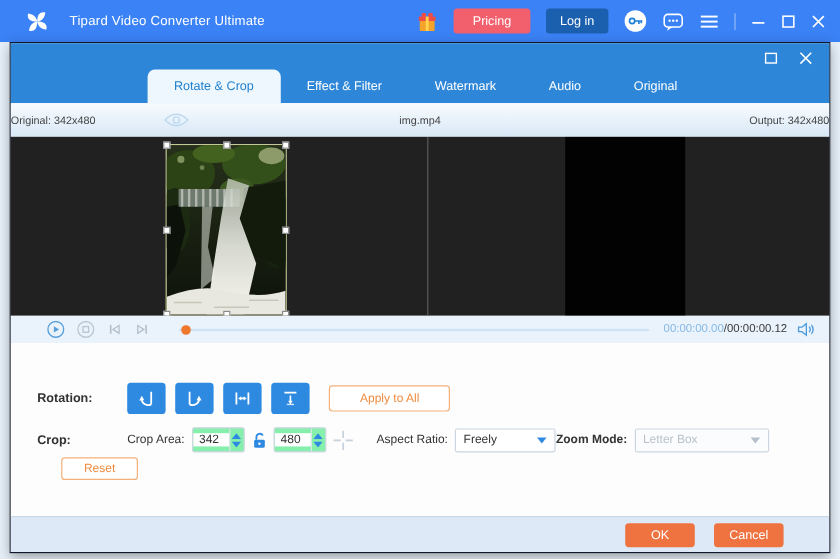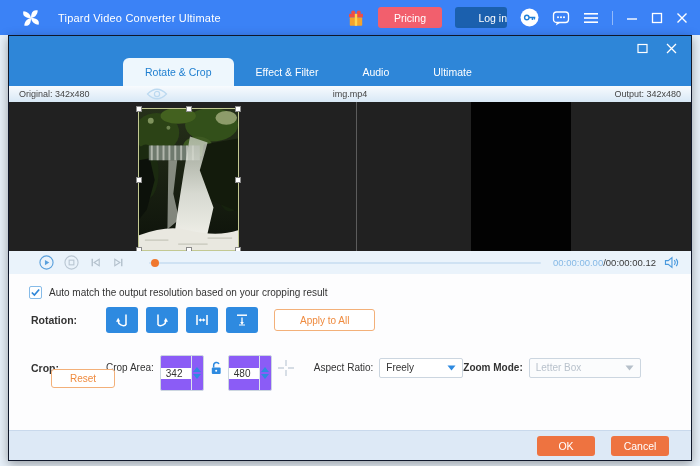--- a/index.html
+++ b/index.html
@@ -7,38 +7,38 @@
   .stage { position:relative; width:700px; height:466px; background:#e7f0f9; overflow:hidden; }
 
   
   .titlebar { position:absolute; top:0; left:0; width:700px; height:35px; background:#3b82f6;
               display:flex; align-items:center; padding:0 12px; }
   .logo { width:22px; height:22px; margin-left:8px; display:flex; }
   .app-title { color:#fff; font-size:11px; margin-left:16px; letter-spacing:.2px; }
   .tb-right { margin-left:auto; display:flex; align-items:center; gap:13px; }
   .tb-btn { border:none; cursor:pointer; color:#fff; font-size:10.5px; height:21px; border-radius:3px; }
   .pricing { background:#f25f6d; width:64px;text-align:center; }
-  .login { background:#1b60ae; width:52px;text-align:right; }
+  .login { background:#1b60ae; width:52px; }
   .tb-icon { display:flex; align-items:center; }
   .tb-divider { width:1px; height:14px; background:rgba(255,255,255,.45); }
 
   
   .dialog { position:absolute; left:8px; top:35px; width:684px; height:426px;
             border:1px solid #0f172a; box-shadow:0 3px 10px rgba(0,0,0,.35);
             display:flex; flex-direction:column; background:#fff; }
 
   .dlg-header { height:50px; background:#2e86d8; position:relative; flex:none; }
   .dlg-controls { position:absolute; top:7px; right:14px; display:flex; gap:18px; }
   .dlg-controls span { display:flex; cursor:pointer; }
   .tabs { position:absolute; bottom:0; left:114px; display:flex; align-items:flex-end; }
   .tab { height:28px; line-height:28px; padding:0 22px; color:#fff; font-size:10.5px; cursor:pointer; }
   .tab.active { background:#eef7fd; color:#1f7fd0; border-radius:6px 6px 0 0; }
 
-  .info-bar { height:16px; flex:none; background:linear-gradient(#f8fbfe,#d8e8f6);
-              display:flex; align-items:center; font-size:9px; color:#454545; padding:0 10px; position:relative; }
+  .info-bar { height:28px; flex:none; background:linear-gradient(#f8fbfe,#d8e8f6);
+              display:flex; align-items:center; font-size:9px; color:#454545; padding:0 0; position:relative; }
   .info-left { display:flex; align-items:center; gap:56px; }
   .info-center { position:absolute; left:0; right:0; text-align:center; }
   .info-right { margin-left:auto; position:relative; }
 
   .preview { height:149px; flex:none; background:#212121; position:relative; overflow:hidden; }
   .preview-divider { position:absolute; left:347px; top:0; width:1px; height:100%; background:#5c5c5c; }
   .crop-frame { position:absolute; left:129px; top:6px; width:101px; height:143px;
                 border:1px solid rgba(213,219,160,.9); }
   .crop-frame svg { display:block; width:100%; height:100%; }
   .handle { position:absolute; width:6px; height:6px; background:#fff; border:1px solid #8a8a8a; }
@@ -63,40 +63,40 @@
   .checkbox { width:13px; height:13px; border:1px solid #86bbe8; border-radius:2px; background:#fff;
               display:flex; align-items:center; justify-content:center; }
   .row-label { font-weight:bold; width:75px; font-size:10.5px; }
   .rotation-row { position:absolute; top:33px; left:22px; display:flex; align-items:center; }
   .rot-btn { width:32px; height:26px; background:#2e8ae0; border:none; border-radius:3px; margin-right:8px;
              display:flex; align-items:center; justify-content:center; cursor:pointer; }
   .btn-outline-orange { height:22px; background:#fff; border:1px solid #f3b079; border-radius:3px;
              color:#ef8b3f; font-size:10px; padding:0 25px; cursor:pointer; margin-left:8px; }
   .crop-row { position:absolute; top:70px; left:22px; display:flex; align-items:center; }
   .field-label { margin-right:6px; }
-  .num-input { width:44px; height:36px; border:1px solid #ccd6e0; border-radius:2px; background:#8b5cf6;
-               display:flex; align-items:center; overflow:hidden;margin-top:11px; }
+  .num-input { width:44px; height:21px; border:1px solid #ccd6e0; border-radius:2px; background:#86efac;
+               display:flex; align-items:center; overflow:hidden; }
   .num-input input { width:30px; border:none; outline:none; font-size:10px; color:#333; padding-left:5px;
                font-family:"Liberation Sans","DejaVu Sans",sans-serif; }
   .stepper { width:12px; height:100%; border-left:1px solid #dde5ec; display:flex; flex-direction:column;
              align-items:center; justify-content:center; gap:2px; cursor:pointer; }
   .mid-icon { display:flex; margin:0 5px; }
   .dropdown { height:20px; border:1px solid #ccd6e0; border-radius:2px; background:#fff; display:flex;
               align-items:center; justify-content:space-between; padding:0 6px; cursor:pointer; }
   .dd-freely { width:84px; }
   .dd-zoom { width:112px; background:#fbfcfd; cursor:default;gap:15px; }
   .dd-zoom .dd-text { color:#b9c2cc; }
   .dd-text { font-size:10px; }
   .reset-row { position:absolute; top:95px; left:42px; }
   .reset-btn { width:64px; height:19px; background:#fff; border:1px solid #f3b079; border-radius:3px;
                color:#ef8b3f; font-size:10px; cursor:pointer; }
   .bold { font-weight:bold; }
 
   .dlg-footer { height:30px; flex:none; background:#dde9f6; border-top:1px solid #c9d9ec;
-                display:flex; align-items:center; justify-content:flex-end; gap:16px; padding-right:22px; }
+                display:flex; align-items:center; justify-content:flex-end; gap:16px; padding-right:38px; }
   .btn-orange { width:58px; height:20px; background:#ee7340; border:none; border-radius:3px;
                 color:#fff; font-size:10.5px; cursor:pointer; }
 </style>
 </head>
 <body>
 
 <div class="stage">
 
   <div class="titlebar">
     <span class="logo">
@@ -173,22 +173,23 @@
         </span>
         <span>
           <svg viewBox="0 0 11 11" width="11" height="11">
               <path d="M1 1 L10 10 M10 1 L1 10" stroke="#fff" stroke-width="1.3"></path>
             </svg>
         </span>
       </div>
       <div class="tabs">
         <div class="tab active">Rotate &amp; Crop</div>
         <div class="tab">Effect &amp; Filter</div>
+        <div class="tab">Watermark</div>
         <div class="tab">Audio</div>
-        <div class="tab">Ultimate</div>
+        <div class="tab">Original</div>
       </div>
     </div>
 
     <div class="info-bar">
       <div class="info-left">
         <span>Original: 342x480</span>
         <span style="display:flex;">
           <svg viewBox="0 0 22 12" width="22" height="12">
             <path d="M1.5 6 Q11 -3.5 20.5 6 Q11 15.5 1.5 6 Z" fill="none" stroke="#bcd9f0" stroke-width="1.2"></path>
             <circle cx="11" cy="6" r="2.6" fill="none" stroke="#bcd9f0" stroke-width="1.2"></circle>
@@ -280,28 +281,20 @@
       <span class="speaker">
         <svg viewBox="0 0 16 14" width="15" height="13">
           <path d="M1.5 5 H4.5 L8.5 1.8 V12.2 L4.5 9 H1.5 Z" fill="none" stroke="#4a9ade" stroke-width="1.2"></path>
           <path d="M11 4.5 A4 4 0 0 1 11 9.5 M13 3 A6.5 6.5 0 0 1 13 11" fill="none" stroke="#4a9ade" stroke-width="1.2"></path>
         </svg>
       </span>
     </div>
 
     <div class="dlg-body">
 
-      <div class="check-row">
-        <span class="checkbox">
-          <svg viewBox="0 0 12 11" width="12" height="11">
-              <path d="M2 5.5 L4.8 8.3 L10 2.3" fill="none" stroke="#2e86d8" stroke-width="1.8"></path>
-            </svg>
-        </span>
-        <span>Auto match the output resolution based on your cropping result</span>
-      </div>
 
       <div class="rotation-row">
         <span class="row-label">Rotation:</span>
         <button class="rot-btn">
           <svg viewBox="0 0 16 16" width="16" height="16">
             <path d="M12 2.5 V13" stroke="#fff" stroke-width="1.5" fill="none"></path>
             <path d="M12 13 A5.5 5.5 0 0 1 4 8.6" stroke="#fff" stroke-width="1.5" fill="none"></path>
             <path d="M2 9.8 L4.2 5.8 L6.2 9.6 Z" fill="#fff"></path>
           </svg>
         </button>

